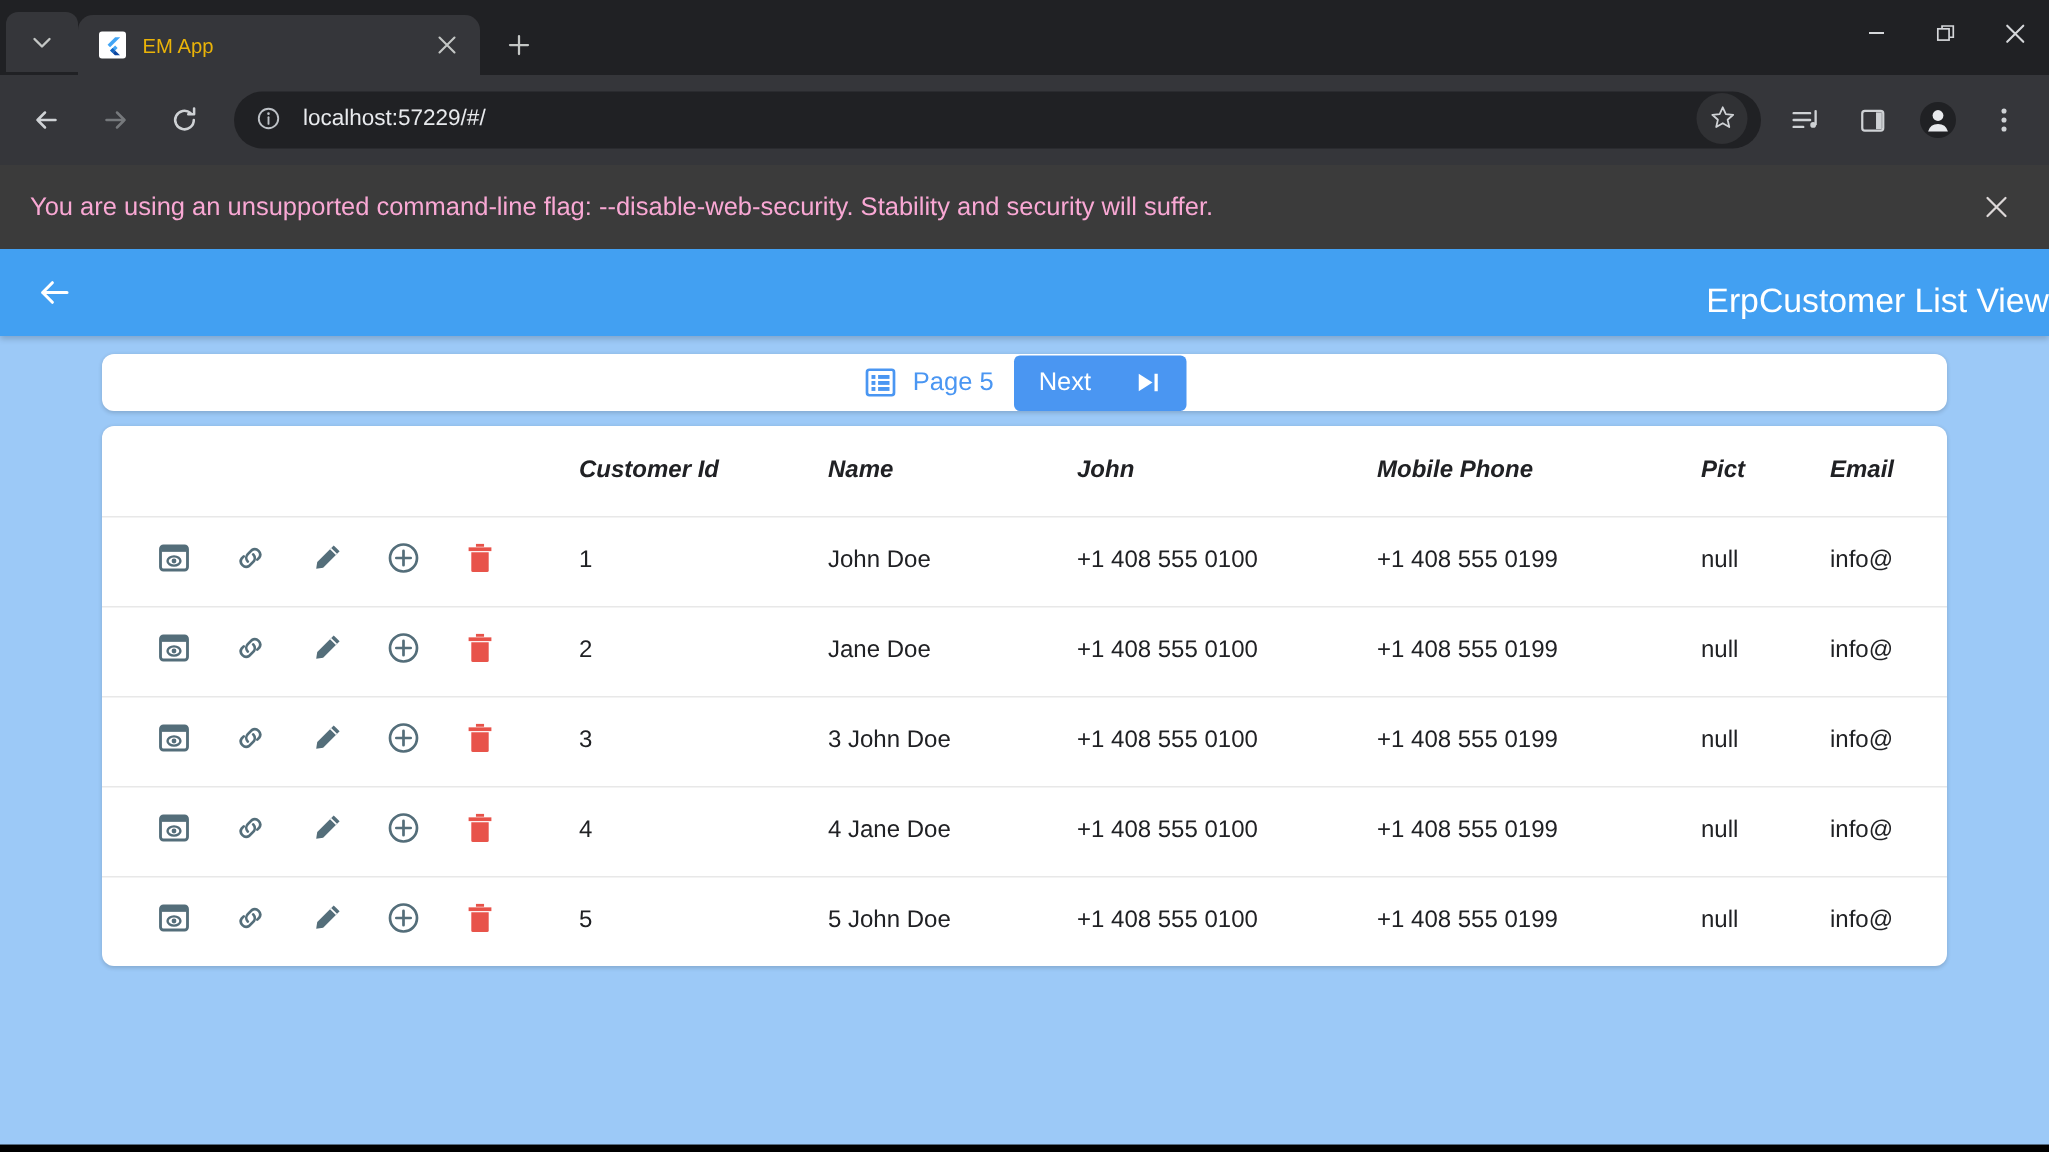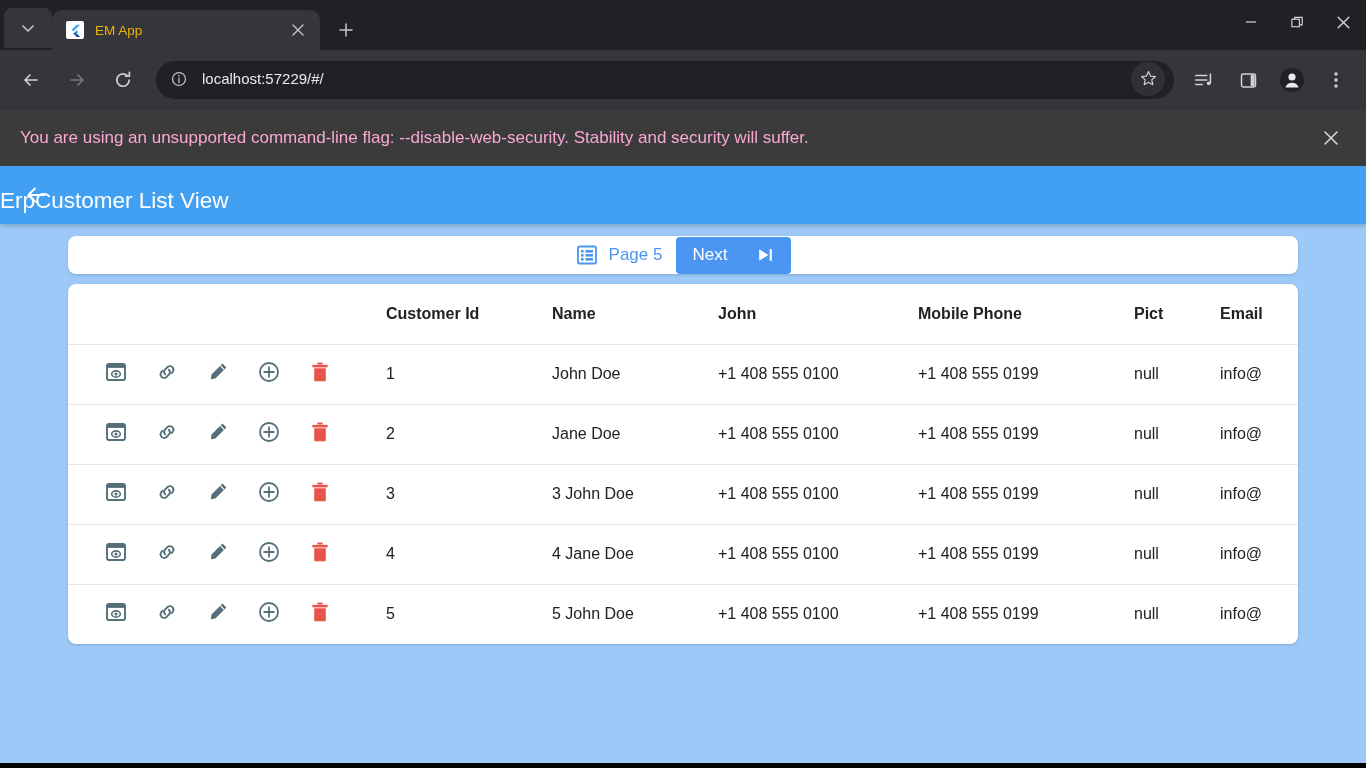--- a/index.html
+++ b/index.html
@@ -103,21 +103,21 @@
   .appbar {
     height: 58px; background: #42A0F2;
     display: flex; align-items: center; position: relative;
     box-shadow: 0 2px 4px rgba(0,0,0,0.18);
   }
   .appbar-back {
     width: 48px; height: 48px; margin-left: 12px;
     display: flex; align-items: center; justify-content: center;
   }
   .appbar-title {
-    position: absolute; left: 0; right: 0; text-align: left;
+    position: absolute; left: 0; right: 0; text-align: right;
     color: #fff; font-size: 22.5px; pointer-events: none; margin-top: 12px;
   }
 
   .card {
     background: #fff; border-radius: 8px;
     margin: 12px 68px 0 68px;
     box-shadow: 0 1px 3px rgba(0,0,0,0.16);
   }
   .pagerow {
     height: 38px; display: flex; align-items: center; justify-content: center;
@@ -130,21 +130,21 @@
     color: #fff; font-size: 17px; gap: 28px;
   }
 
   .tablecard { margin-top: 10px; padding: 0; overflow: hidden; }
   table { width: 100%; border-collapse: collapse; table-layout: fixed; }
   th, td {
     text-align: left; font-size: 16px; color: #202124;
     padding: 0; height: 60px; vertical-align: middle;
     white-space: nowrap; overflow: hidden;
   }
-  th { font-weight: bold; }
+  th { font-weight: bold; font-style: italic; }
   tbody tr { border-top: 1px solid #E8E8E8; }
   .col-actions { width: 318px; padding-left: 0; }
   .col-id   { width: 166px; }
   .col-name { width: 166px; }
   .col-phone{ width: 200px; }
   .col-mob  { width: 216px; }
   .col-pict { width: 86px; }
   .col-email{ width: 160px; }
   .actions { display: flex; align-items: center; gap: 27px; padding-left: 36px; }
   .act { display: flex; align-items: center; justify-content: center; }

